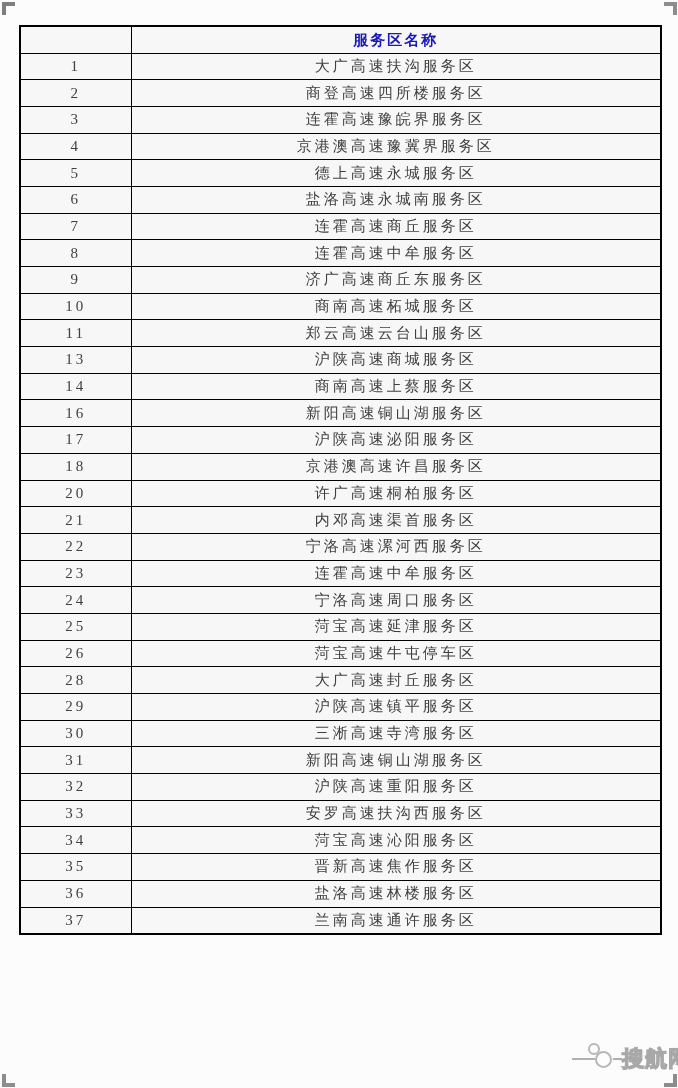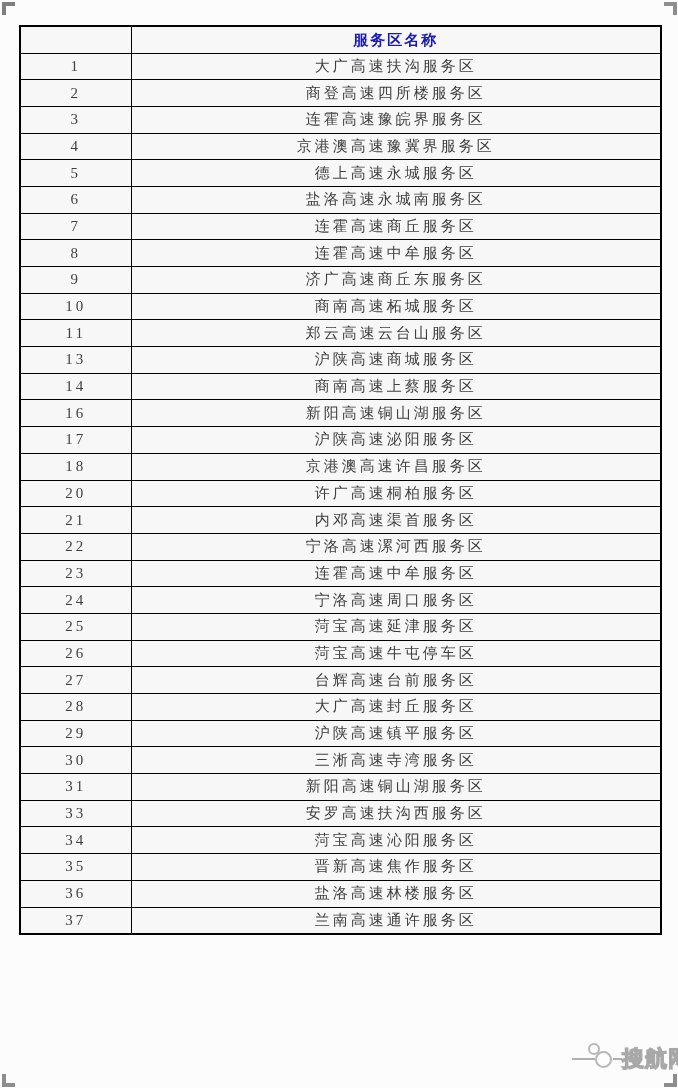--- a/index.html
+++ b/index.html
@@ -183,38 +183,38 @@
     </tr>
         <tr>
       <td class="col-no">25</td>
       <td class="col-name">菏宝高速延津服务区</td>
     </tr>
         <tr>
       <td class="col-no">26</td>
       <td class="col-name">菏宝高速牛屯停车区</td>
     </tr>
         <tr>
-      <td class="col-no">27</td>
-      <td class="col-name">台辉高速台前服务区</td>
-    </tr>
-        <tr>
       <td class="col-no">28</td>
       <td class="col-name">大广高速封丘服务区</td>
     </tr>
         <tr>
       <td class="col-no">29</td>
       <td class="col-name">沪陕高速镇平服务区</td>
     </tr>
         <tr>
       <td class="col-no">30</td>
       <td class="col-name">三淅高速寺湾服务区</td>
     </tr>
         <tr>
       <td class="col-no">31</td>
       <td class="col-name">新阳高速铜山湖服务区</td>
+    </tr>
+        <tr>
+      <td class="col-no">32</td>
+      <td class="col-name">沪陕高速重阳服务区</td>
     </tr>
         <tr>
       <td class="col-no">33</td>
       <td class="col-name">安罗高速扶沟西服务区</td>
     </tr>
         <tr>
       <td class="col-no">34</td>
       <td class="col-name">菏宝高速沁阳服务区</td>
     </tr>
         <tr>

